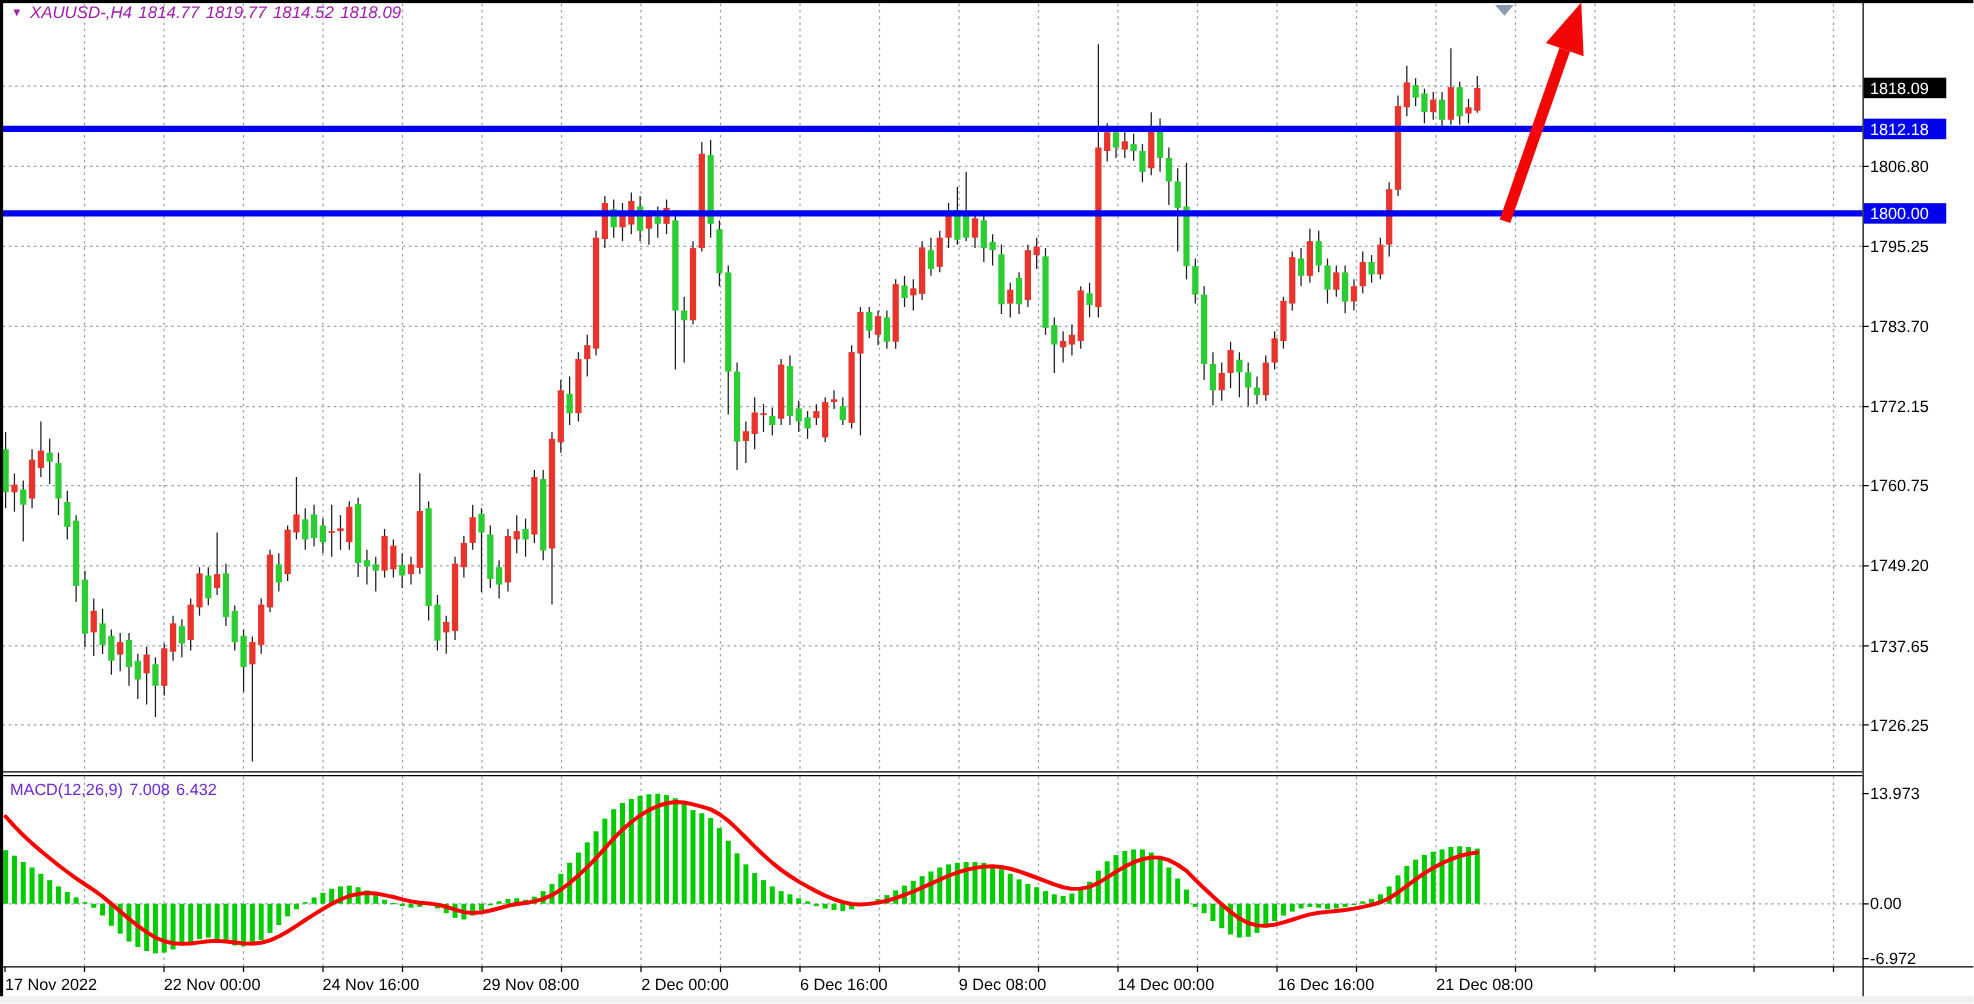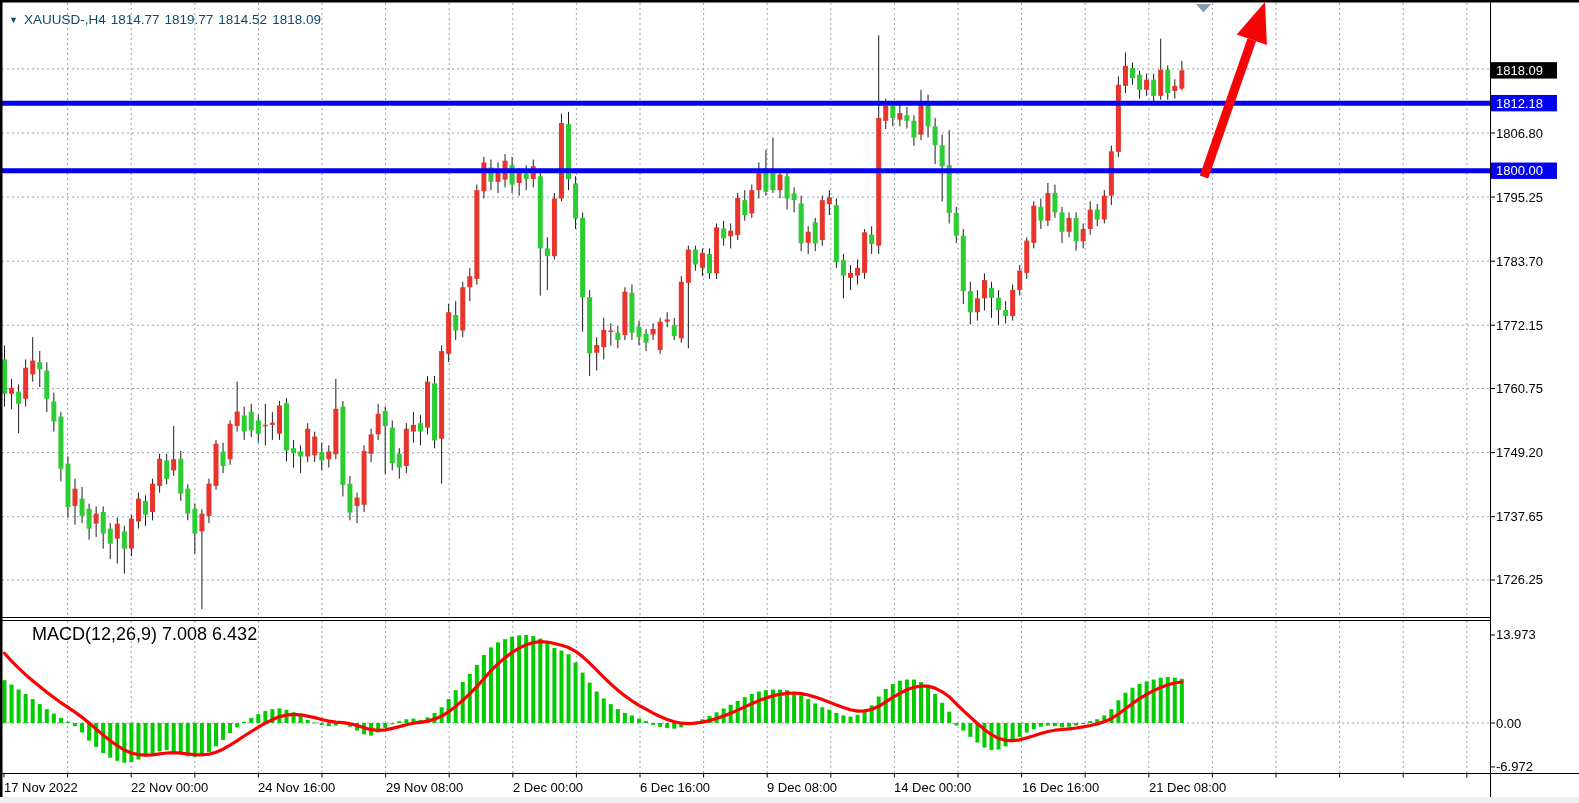--- a/index.html
+++ b/index.html
@@ -1,22 +1,22 @@
 <!DOCTYPE html>
 <html><head>
 <meta charset="utf-8">
 <style>
   html,body{margin:0;padding:0;background:#ffffff;width:1579px;height:803px;overflow:hidden;
     font-family:"Liberation Sans",sans-serif;}
   #stage{position:relative;width:1579px;height:803px;background:#fff;}
   svg{position:absolute;left:0;top:0;}
-  .ohlc-header{position:absolute;left:9px;top:12px;font-size:13.5px;color:#0c4a6e;white-space:nowrap;z-index:5;}
+  .ohlc-header{position:absolute;left:9px;top:2px;font-size:13.5px;color:#a21caf;white-space:nowrap;z-index:5;font-style:italic;}
   .ohlc-header .tri{font-size:9px;position:relative;top:-1px;margin-right:6px;}
   .ohlc-header span{margin-right:5px;}
-  .macd-label{position:absolute;left:8px;top:624px;font-size:18px;color:#000000;white-space:nowrap;z-index:5;margin-left:24px;}
+  .macd-label{position:absolute;left:8px;top:624px;font-size:13px;color:#6d28d9;white-space:nowrap;z-index:5;}
   .macd-label span{margin-right:5px;}
 </style>
 </head>
 <body>
 
 <div id="stage">
   <svg id="chart" width="1579" height="803" viewBox="0 0 1579 803">
       <rect x="0" y="0" width="1579" height="803" fill="#ffffff"></rect>
       <rect x="0" y="797" width="1579" height="6" fill="#f0f0f0"></rect>
       <rect x="2" y="3" width="1488" height="614" fill="#fff"></rect>

